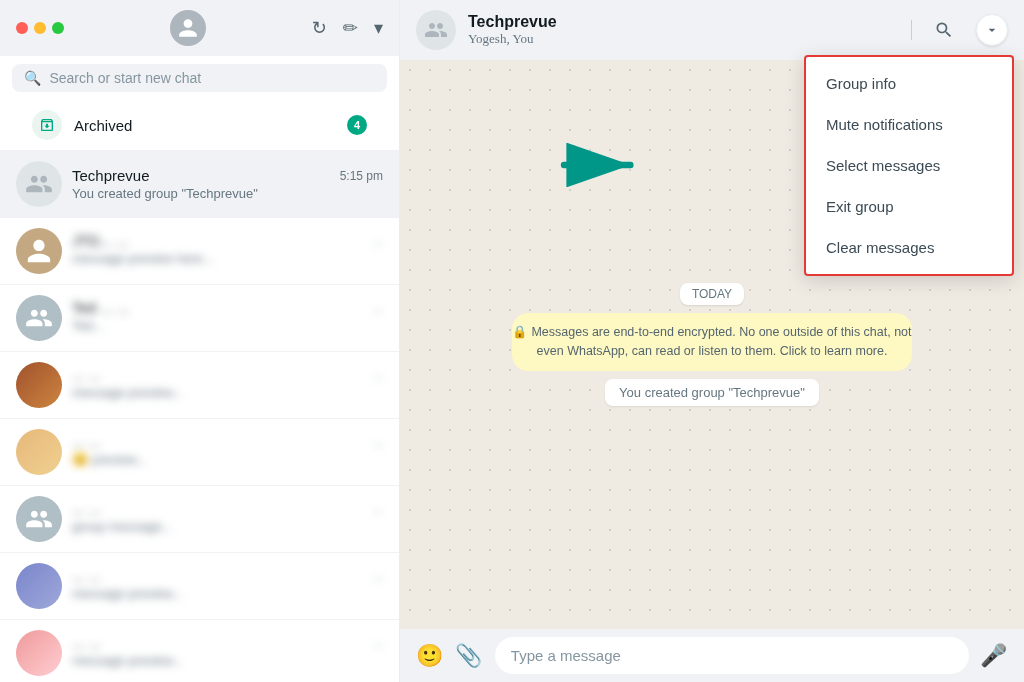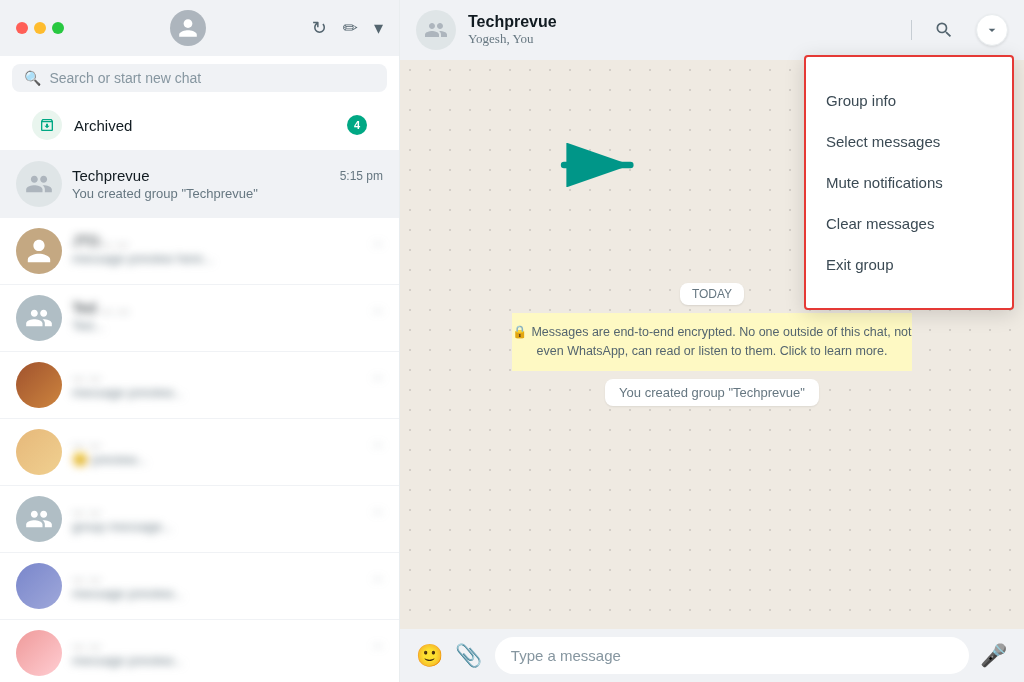--- a/index.html
+++ b/index.html
@@ -58,32 +58,32 @@
     .header-action-icon { color: #54656f; font-size: 18px; cursor: pointer; width: 32px; height: 32px; display: flex; align-items: center; justify-content: center; border-radius: 50%; }
     .dropdown-btn { background: #fff; border: 1px solid #e9edef; border-radius: 50%; width: 32px; height: 32px; display: flex; align-items: center; justify-content: center; cursor: pointer; box-shadow: 0 1px 3px rgba(0,0,0,0.1); }
 
     
     .chat-body { flex: 1; background: #efeae2; background-image: radial-gradient(circle, #d4cfc9 1px, transparent 1px); background-size: 20px 20px; overflow-y: auto; padding: 20px; display: flex; flex-direction: column; align-items: center; justify-content: center; gap: 8px; position: relative; }
 
     .arrow-container { position: absolute; top: 80px; left: 160px; display: flex; align-items: center; }
     .arrow-icon { width: 80px; height: 50px; }
 
     .date-badge { background: #fff; border-radius: 8px; padding: 4px 12px; font-size: 12px; color: #667781; box-shadow: 0 1px 2px rgba(0,0,0,0.1); align-self: center; }
-    .encryption-notice { background: #fef9c3; border-radius: 0; padding: 10px 0; font-size: 12.5px; color: #54656f; text-align: center; max-width: 400px; line-height: 1.5; }
+    .encryption-notice { background: #fef9c3; border-radius: 16px; padding: 10px 0; font-size: 12.5px; color: #54656f; text-align: center; max-width: 400px; line-height: 1.5; }
     .group-created-msg { background: #fff; border-radius: 8px; padding: 6px 14px; font-size: 13px; color: #667781; align-self: center; box-shadow: 0 1px 2px rgba(0,0,0,0.08); }
 
     
     .chat-input-bar { background: #f0f2f5; padding: 8px 16px; display: flex; align-items: center; gap: 12px; }
     .input-icon { color: #54656f; font-size: 22px; cursor: pointer; }
     .message-input { flex: 1; background: #fff; border: none; border-radius: 24px; padding: 10px 16px; font-size: 15px; outline: none; color: #3b4a54; }
     .message-input::placeholder { color: #8696a0; }
     .mic-icon { color: #54656f; font-size: 22px; cursor: pointer; }
 
     
-    .dropdown-menu { position: absolute; top: 55px; right: 10px; background: #fff; border-radius: 4px; box-shadow: 0 4px 20px rgba(0,0,0,0.15); z-index: 100; min-width: 210px; padding: 23px 0; border: 2px solid #e53935; }
+    .dropdown-menu { position: absolute; top: 55px; right: 10px; background: #fff; border-radius: 4px; box-shadow: 0 4px 20px rgba(0,0,0,0.15); z-index: 100; min-width: 210px; padding: 6px 0; border: 2px solid #e53935; }
     .dropdown-item { padding: 12px 20px; font-size: 15px; color: #3b4a54; cursor: pointer; }
 
     
     .v-sep { width: 1px; height: 20px; background: #8696a0; opacity: 0.4; }
   </style>
 </head>
 <body>
 
 <div class="sidebar">
 
@@ -282,19 +282,19 @@
 
   <div class="chat-input-bar">
     <span class="input-icon">🙂</span>
     <span class="input-icon">📎</span>
     <input class="message-input" type="text" placeholder="Type a message" style="">
     <span class="mic-icon">🎤</span>
   </div>
 
   <div class="dropdown-menu">
     <div class="dropdown-item">Group info</div>
+    <div class="dropdown-item">Mute notifications</div>
     <div class="dropdown-item">Select messages</div>
-    <div class="dropdown-item">Mute notifications</div>
+    <div class="dropdown-item">Exit group</div>
     <div class="dropdown-item">Clear messages</div>
-    <div class="dropdown-item">Exit group</div>
   </div>
 
 </div>
 
 </body></html>

